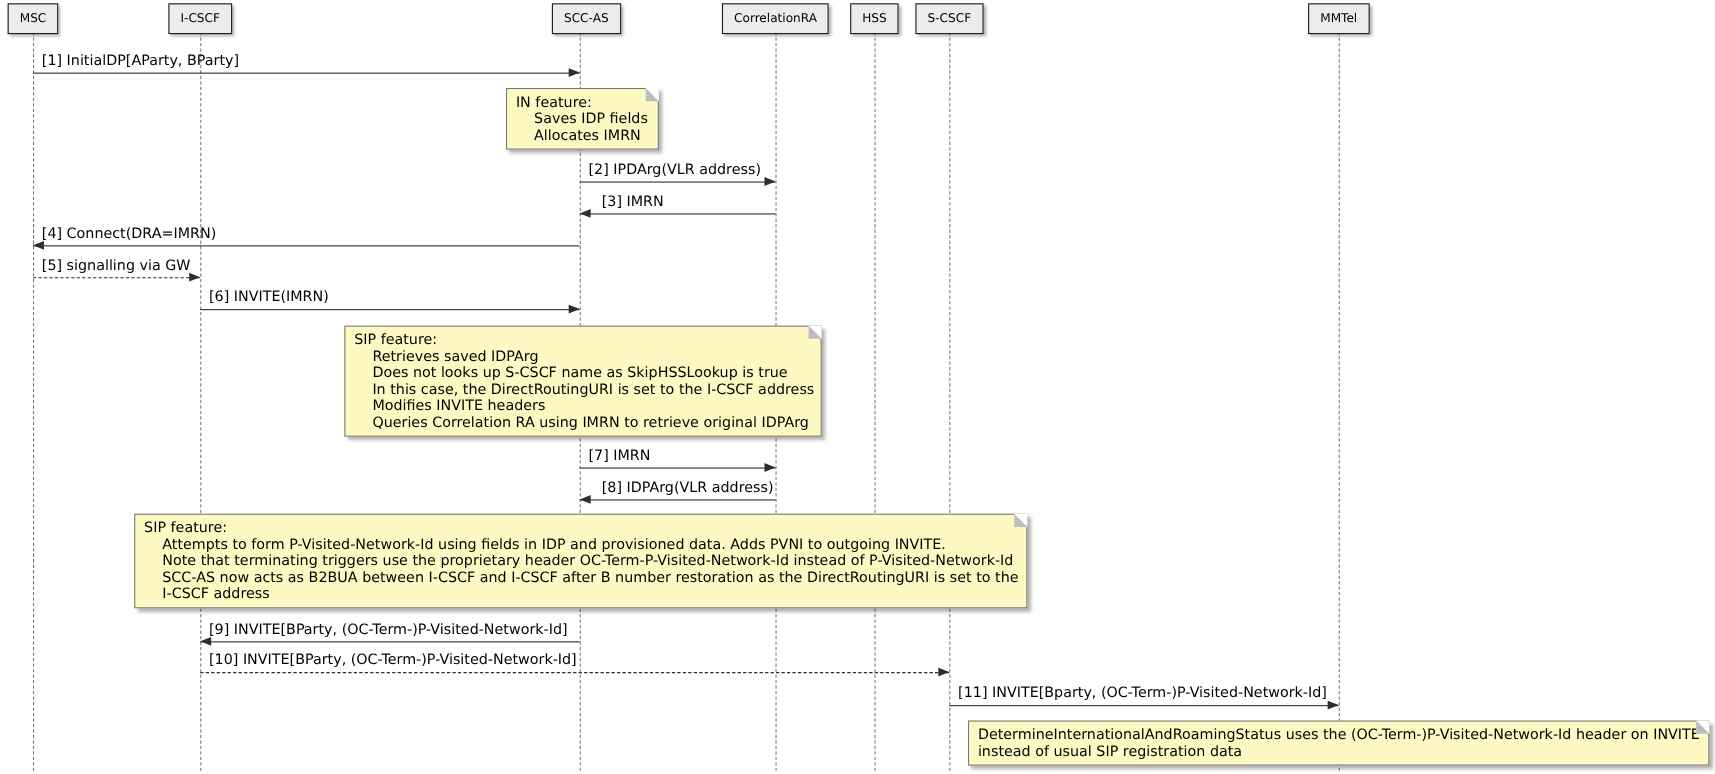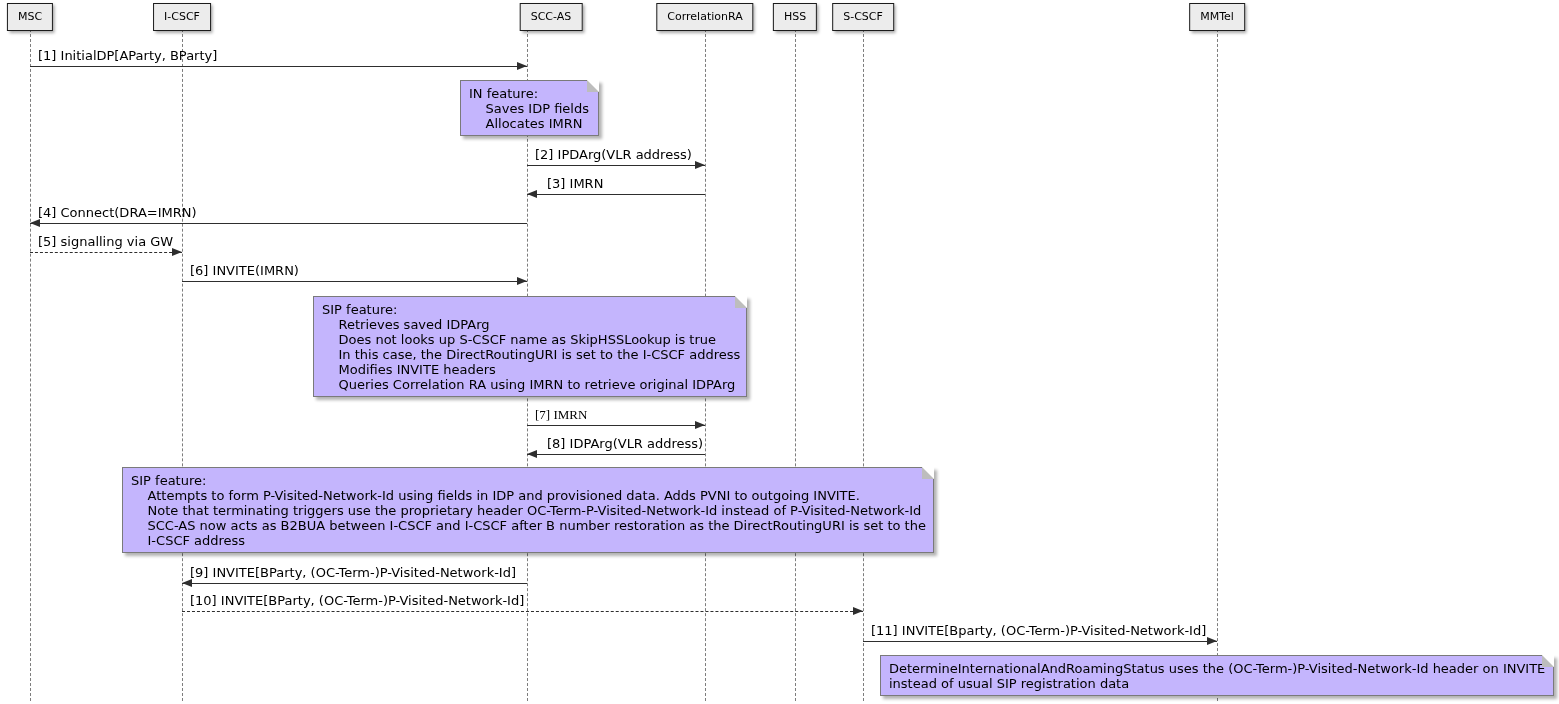--- a/index.html
+++ b/index.html
@@ -28,21 +28,21 @@
   .msg .lbl{
     position:absolute;top:0;left:8px;height:16px;line-height:16px;
     white-space:nowrap;
   }
   .msg .line{position:absolute;left:0;right:0;top:18px;border-top:1px solid #2e2e2e;}
   .msg.dashed .line{border-top-style:dashed;}
   .msg .ah{position:absolute;top:14px;width:0;height:0;}
   .msg .ah.r{right:0;border-left:10px solid #2e2e2e;border-top:4px solid transparent;border-bottom:4px solid transparent;}
   .msg .ah.l{left:0;border-right:10px solid #2e2e2e;border-top:4px solid transparent;border-bottom:4px solid transparent;}
   .note{
-    position:absolute;background:#c4b5fd;border:1px solid #7a7a7a;
+    position:absolute;background:#fef9c3;border:1px solid #7a7a7a;
     padding:5px 8px 4px 8px;z-index:2;
     box-shadow:3px 3px 3px rgba(0,0,0,0.3);
   }
   .note .nline{white-space:pre;line-height:15px;height:15px;}
   .note .fold{
     position:absolute;top:-1px;right:-1px;width:0;height:0;
     border-top:12px solid #ffffff;border-left:12px solid #bdbdbd;
   }
 </style>
 </head>
@@ -53,21 +53,21 @@
   <div class="lifeline" style="left:30px;"></div>
   <div class="lifeline" style="left:182px;"></div>
   <div class="lifeline" style="left:527px;"></div>
   <div class="lifeline" style="left:705px;"></div>
   <div class="lifeline" style="left:795px;"></div>
   <div class="lifeline" style="left:863px;"></div>
   <div class="lifeline" style="left:1217px;"></div>
 
   <div class="participant" style="left:30px;">MSC</div>
   <div class="participant" style="left:182px;">I-CSCF</div>
-  <div class="participant" style="left:551px;">SCC-AS</div>
+  <div class="participant" style="left:533px;">SCC-AS</div>
   <div class="participant" style="left:705px;">CorrelationRA</div>
   <div class="participant" style="left:795px;">HSS</div>
   <div class="participant" style="left:863px;">S-CSCF</div>
   <div class="participant" style="left:1217px;">MMTel</div>
 
   <div class="msg" style="left:30px;top:48px;width:497px;">
     <div class="lbl">[1] InitialDP[AParty, BParty]</div>
     <div class="line"></div>
     <div class="ah r"></div>
   </div>
@@ -112,21 +112,21 @@
   <div class="note" style="left:313px;top:296px;width:416px;">
     <span class="fold"></span>
     <div class="nline">SIP feature:</div>
     <div class="nline">    Retrieves saved IDPArg</div>
     <div class="nline">    Does not looks up S-CSCF name as SkipHSSLookup is true</div>
     <div class="nline">    In this case, the DirectRoutingURI is set to the I-CSCF address</div>
     <div class="nline">    Modifies INVITE headers</div>
     <div class="nline">    Queries Correlation RA using IMRN to retrieve original IDPArg</div>
   </div>
 
-  <div class="msg" style="left:527px;top:407px;width:178px;font-family:Liberation Serif, serif;">
+  <div class="msg" style="left:527px;top:407px;width:178px;">
     <div class="lbl">[7] IMRN</div>
     <div class="line"></div>
     <div class="ah r"></div>
   </div>
 
   <div class="msg" style="left:527px;top:436px;width:178px;">
     <div class="lbl" style="left:20px;">[8] IDPArg(VLR address)</div>
     <div class="line"></div>
     <div class="ah l"></div>
   </div>

